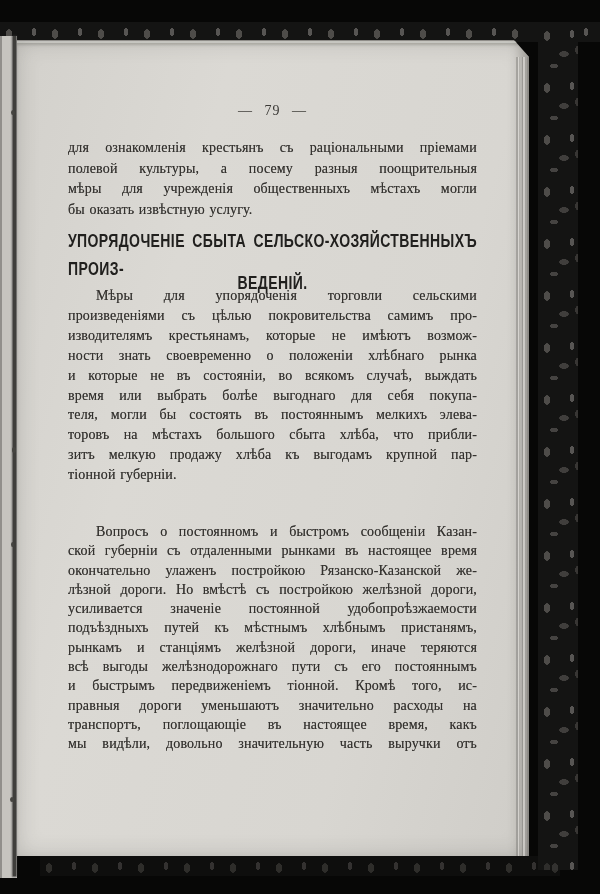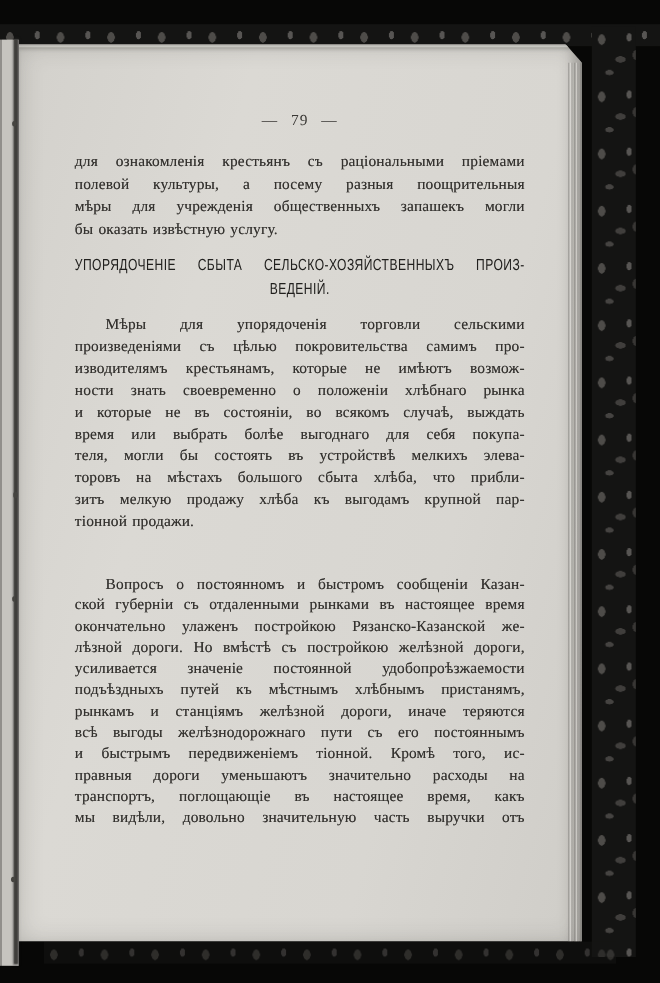--- a/index.html
+++ b/index.html
@@ -66,22 +66,22 @@
   .para{font-size:14px;letter-spacing:.15px;word-spacing:1px;
         text-shadow:0 0 .6px rgba(52,50,47,.65);}
   .p1{top:97px;line-height:20.7px;}
   .p2{top:245px;line-height:19.9px;}
   .p3{top:481px;line-height:19.3px;}
 
   .para .tline{text-align:justify;}
   .tline.just{text-align:justify;text-align-last:justify;}
   .tline.indent{text-indent:28px;}
 
-  .heading{font-family:"Liberation Sans","DejaVu Sans",sans-serif;font-weight:normal;
-           color:var(--heading-ink);font-size:11px;letter-spacing:.4px;word-spacing:2px;}
+  .heading{font-family:"Liberation Sans","DejaVu Sans",sans-serif;font-weight:bold;
+           color:var(--heading-ink);font-size:14px;letter-spacing:.4px;word-spacing:2px;}
   .h1{top:189px;line-height:20.5px;}
   .h2{top:446px;line-height:20px;}
   .heading .tline{text-align:center;transform:scaleY(1.32);transform-origin:50% 20%;}
   .heading .tline.just{text-align:justify;text-align-last:justify;}
 </style>
 </head>
 <body>
 
 <div class="scene">
   <div class="top-cover"></div>
@@ -99,40 +99,40 @@
 
   <div class="page">
     <div class="page-stack"></div>
     <div class="content">
 
       <div class="block page-number">— 79 —</div>
 
       <div class="block para p1">
           <div class="tline just">для ознакомленія крестьянъ съ раціональными пріемами</div>
           <div class="tline just">полевой культуры, а посему разныя поощрительныя</div>
-          <div class="tline just">мѣры для учрежденія общественныхъ запашекъ могли</div>
+          <div class="tline just">мѣры для учрежденія общественныхъ мѣстахъ могли</div>
           <div class="tline">бы оказать извѣстную услугу.</div>
         </div>
 
       <div class="block heading h1">
           <div class="tline just">УПОРЯДОЧЕНІЕ СБЫТА СЕЛЬСКО-ХОЗЯЙСТВЕННЫХЪ ПРОИЗ-</div>
           <div class="tline">ВЕДЕНІЙ.</div>
         </div>
 
       <div class="block para p2">
           <div class="tline indent just">Мѣры для упорядоченія торговли сельскими</div>
           <div class="tline just">произведеніями съ цѣлью покровительства самимъ про-</div>
           <div class="tline just">изводителямъ крестьянамъ, которые не имѣютъ возмож-</div>
           <div class="tline just">ности знать своевременно о положеніи хлѣбнаго рынка</div>
           <div class="tline just">и которые не въ состояніи, во всякомъ случаѣ, выждать</div>
           <div class="tline just">время или выбрать болѣе выгоднаго для себя покупа-</div>
-          <div class="tline just">теля, могли бы состоять въ устройствѣ мелкихъ элева-</div>
+          <div class="tline just">теля, могли бы состоять въ постояннымъ мелкихъ элева-</div>
           <div class="tline just">торовъ на мѣстахъ большого сбыта хлѣба, что прибли-</div>
           <div class="tline just">зитъ мелкую продажу хлѣба къ выгодамъ крупной пар-</div>
-          <div class="tline">тіонной продажи.</div>
+          <div class="tline">тіонной губерніи.</div>
         </div>
 
 
       <div class="block para p3">
           <div class="tline indent just">Вопросъ о постоянномъ и быстромъ сообщеніи Казан-</div>
           <div class="tline just">ской губерніи съ отдаленными рынками въ настоящее время</div>
           <div class="tline just">окончательно улаженъ постройкою Рязанско-Казанской же-</div>
           <div class="tline just">лѣзной дороги. Но вмѣстѣ съ постройкою желѣзной дороги,</div>
           <div class="tline just">усиливается значеніе постоянной удобопроѣзжаемости</div>
           <div class="tline just">подъѣздныхъ путей къ мѣстнымъ хлѣбнымъ пристанямъ,</div>

